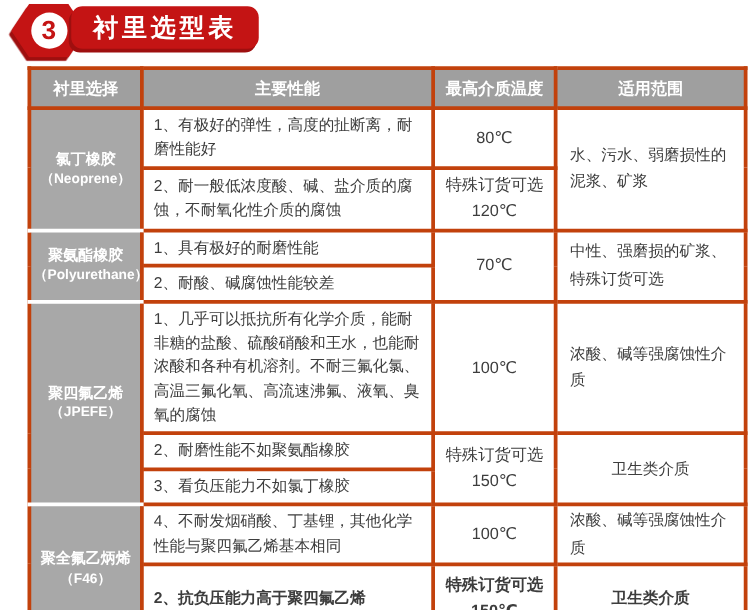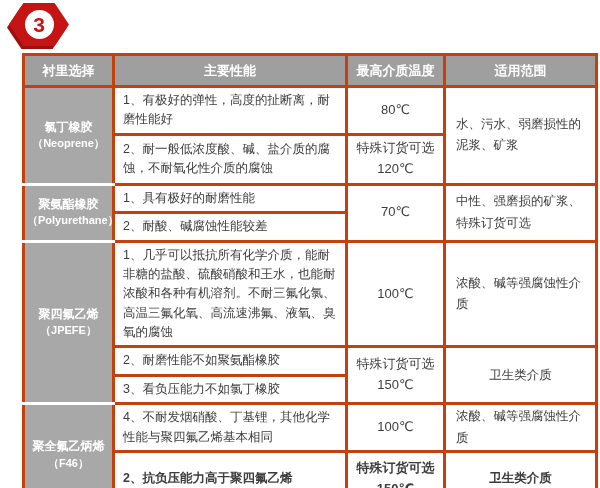--- a/index.html
+++ b/index.html
@@ -65,20 +65,21 @@
 </style>
 </head>
 <body>
 
 <div class="header">
   <div class="hex-wrap">
     <div class="hex">
       <div class="hex-circle">3</div>
     </div>
   </div>
+  <div class="banner">衬里选型表</div>
 </div>
 
 <table class="spec">
   <colgroup>
     <col style="width:90px">
       <col style="width:233px">
       <col style="width:98px">
       <col style="width:152px">
   </colgroup>
   <tbody>

